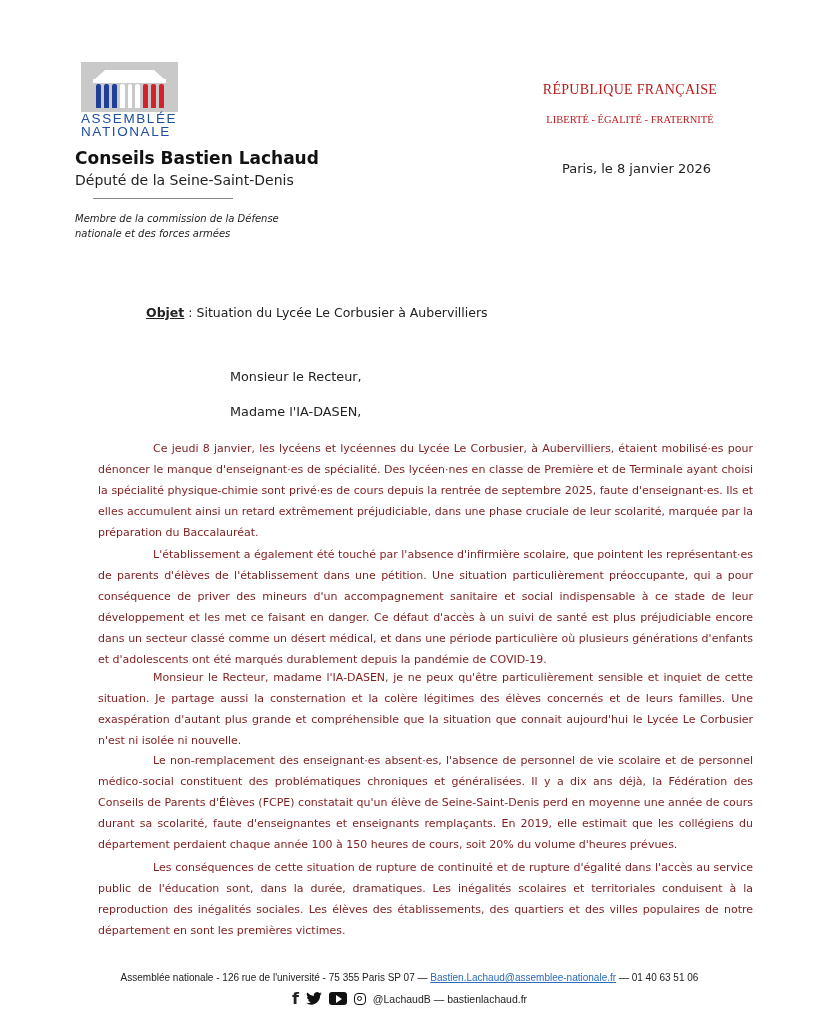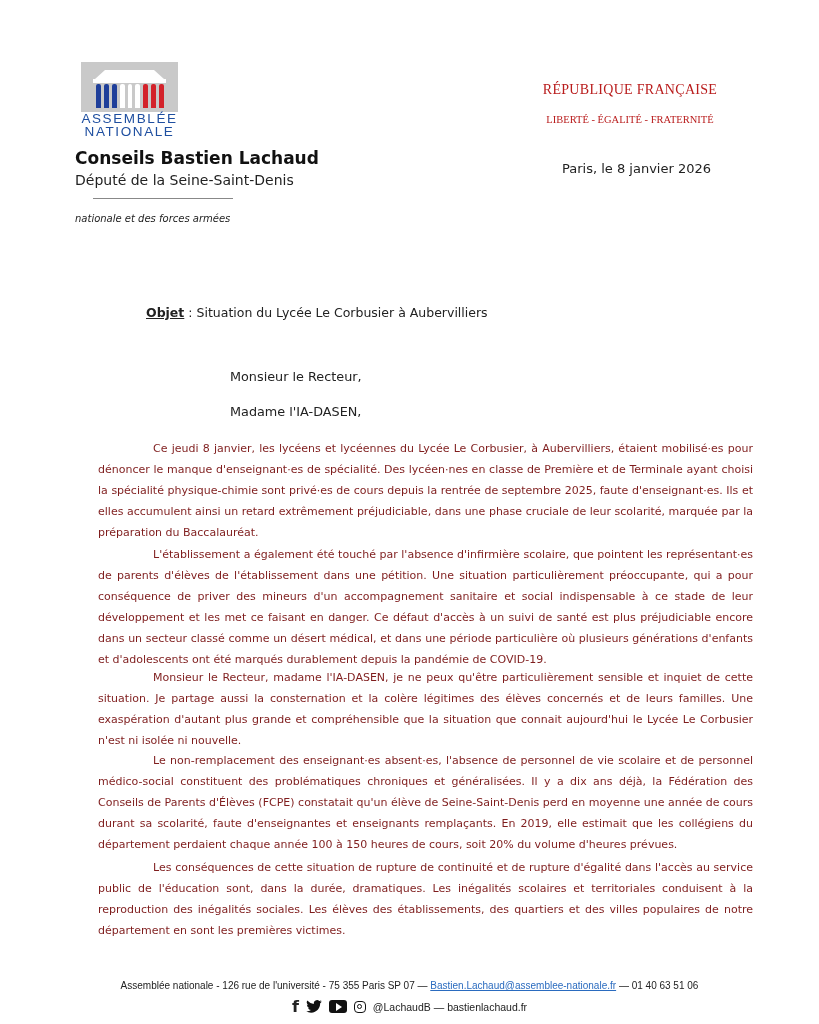--- a/index.html
+++ b/index.html
@@ -9,21 +9,21 @@
 
   
   .logo { left:81px; top:62px; width:97px; height:80px; }
   .logo-box { position:absolute; left:0; top:0; width:97px; height:50px; background:#c9c9c9; }
   .logo-roof { position:absolute; left:14px; top:8px; width:69px; height:0;
                border-left:10px solid transparent; border-right:10px solid transparent;
                border-bottom:9px solid #ffffff; box-sizing:border-box; }
   .logo-beam { position:absolute; left:12px; top:17px; width:73px; height:4px; background:#fff; }
   .logo-cols { position:absolute; left:15px; top:22px; width:68px; height:24px; display:flex; gap:3px; }
   .logo-cols span { flex:1; border-radius:2px 2px 0 0; }
-  .logo-text { position:absolute; left:0; top:50px; width:97px; text-align:center;
+  .logo-text { position:absolute; left:0; top:50px; width:97px; text-align:left;
                color:#1f4fa0; font-family:"Liberation Sans", sans-serif; font-size:13.5px;
                letter-spacing:1.6px; line-height:13px; }
 
   .name { left:75px; top:148px; font-size:17px; font-weight:bold; color:#111; }
   .role { left:75px; top:172px; font-size:14px; color:#222; }
   .rule { left:93px; top:198px; width:140px; height:1px; background:#888; }
   .membership { left:75px; top:211px; font-size:10px; font-style:italic; line-height:15px; color:#222; }
 
   .republic { left:530px; top:82px; width:200px; text-align:center;
               font-family:"Liberation Serif", serif; color:#b91c1c; }
@@ -37,21 +37,21 @@
 
   .salut { left:198px; font-size:12.8px; color:#222;margin-left:32px; }
   .s1 { top:369px; }
   .s2 { top:404px; }
 
   .body { left:98px; width:655px; font-size:11px; line-height:21px; text-align:justify; color:#7f1d1d; }
   .body p { margin:0; text-indent:55px; }
   .p1 { top:438px; } .p2 { top:544px; } .p3 { top:667px; } .p4 { top:750px; } .p5 { top:857px; }
 
   .footer { left:0; width:819px; top:972px; text-align:center; font-size:10px; color:#222;
-            font-family:"Liberation Sans", sans-serif;margin-top:8px; }
+            font-family:"Liberation Sans", sans-serif; }
   .footer a { color:#2a6bbf; text-decoration:underline; }
   .social { margin-top:6px; display:flex; justify-content:center; align-items:center; gap:7px; font-size:10.5px; }
   .ic { display:inline-flex; align-items:center; justify-content:center; }
   .ic-f { font-weight:bold; font-size:16px; font-family:"DejaVu Sans", sans-serif; }
   .ic-yt { width:18px; height:13px; background:#111; border-radius:3px; }
   .ic-yt:after { content:""; border-left:6px solid #fff; border-top:4px solid transparent; border-bottom:4px solid transparent; margin-left:2px; }
   .ic-ig { width:12px; height:12px; border:1.6px solid #111; border-radius:4px; box-sizing:border-box; position:relative; }
   .ic-ig:after { content:""; width:5px; height:5px; border:1.4px solid #111; border-radius:50%; box-sizing:border-box; }
 </style>
 </head>
@@ -76,20 +76,21 @@
   <div class="logo-text">
     <div>ASSEMBLÉE</div>
     <div>NATIONALE</div>
   </div>
 </div>
 
 <div class="abs name">Conseils Bastien Lachaud</div>
 <div class="abs role">Député de la Seine-Saint-Denis</div>
 <div class="abs rule"></div>
 <div class="abs membership">
+  <div>Membre de la commission de la Défense</div>
   <div>nationale et des forces armées</div>
 </div>
 
 <div class="abs republic">
   <div class="t1">RÉPUBLIQUE FRANÇAISE</div>
   <div class="t2">LIBERTÉ - ÉGALITÉ - FRATERNITÉ</div>
 </div>
 
 <div class="abs date">Paris, le 8 janvier 2026</div>
 

